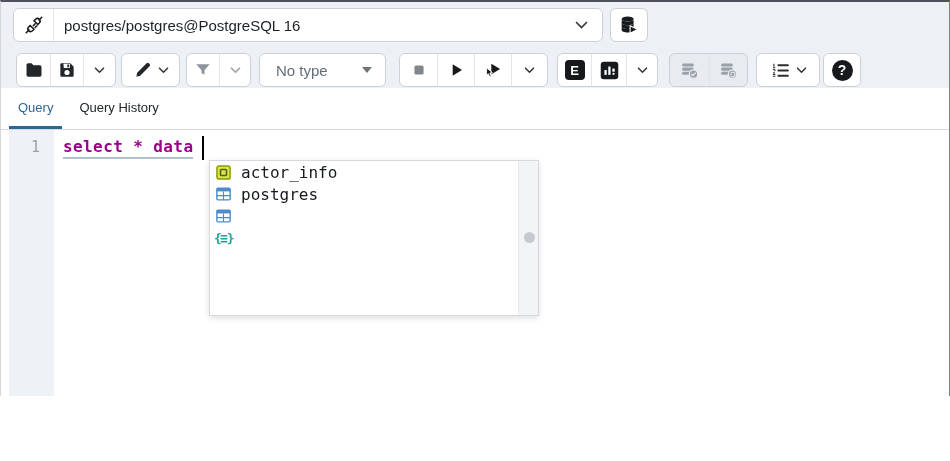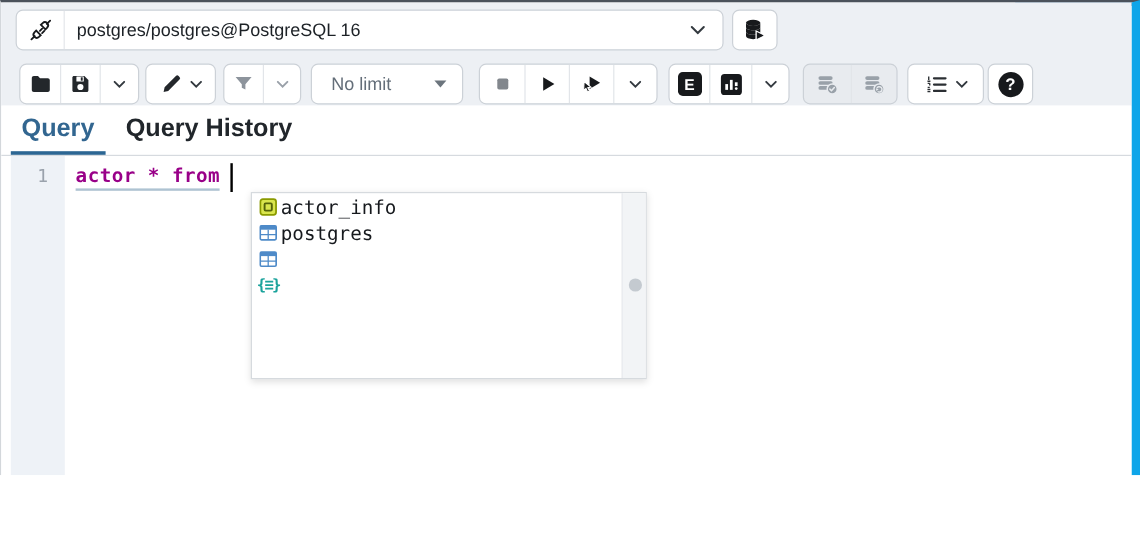--- a/index.html
+++ b/index.html
@@ -1,19 +1,19 @@
 <!DOCTYPE html>
 <html><head>
 <meta charset="utf-8">
 <style>
   html,body{margin:0;padding:0;background:#fff;}
   *{box-sizing:border-box;}
   body{font-family:"Liberation Sans", sans-serif;}
   .window{position:relative;width:950px;height:396px;background:#fff;border-top:2px solid #4b525b;
-          border-left:1px solid #d3d7db;border-right:7px solid #0ea5e9;overflow:hidden;}
+          border-left:1px solid #d3d7db;border-right:1px solid #0ea5e9;overflow:hidden;}
   .dock-accent{position:absolute;left:845px;top:0;width:105px;height:3px;background:#4d7ba7;}
 
   
   .header{position:absolute;left:0;top:0;width:100%;height:86px;background:#edf0f4;}
 
   .conn-select{position:absolute;left:12px;top:6px;width:590px;height:34px;background:#fff;
                border:1px solid #ccd1d7;border-radius:6px;display:flex;align-items:center;cursor:pointer;}
   .conn-icon-cell{width:40px;height:100%;display:flex;align-items:center;justify-content:center;
                   border-right:1px solid #e4e7ea;}
   .conn-label{flex:1;padding-left:10px;font-size:15px;color:#1c2126;white-space:nowrap;overflow:hidden;}
@@ -37,39 +37,39 @@
                border-top:6px solid #6c757d;margin-right:13px;}
 
   .badge-e{width:20px;height:20px;border-radius:4px;background:#17191c;color:#fff;font-weight:bold;
            font-size:13px;display:flex;align-items:center;justify-content:center;}
   .help-circle{width:21px;height:21px;border-radius:50%;background:#17191c;color:#fff;font-weight:bold;
                font-size:14px;display:flex;align-items:center;justify-content:center;}
 
   
   .tabrow{position:absolute;left:0;top:86px;width:100%;height:42px;background:#fff;
           border-bottom:1px solid #d6dadf;display:flex;align-items:stretch;padding-left:8px;}
-  .tab{display:flex;align-items:center;padding:0 9px;font-size:21px;color:#21262b;cursor:pointer;
-       border-bottom:3px solid transparent;margin-right:8px;font-weight:bold;}
+  .tab{display:flex;align-items:center;padding:0 9px;font-size:13px;color:#21262b;cursor:pointer;
+       border-bottom:3px solid transparent;margin-right:8px;}
   .tab.active{color:#326690;border-bottom-color:#2c6693;}
 
   
   .editor{position:absolute;left:0;top:128px;width:100%;height:328px;background:#fff;}
   .gutter{position:absolute;left:8px;top:0;width:45px;height:100%;background:#eef2f7;
           font-family:"DejaVu Sans Mono", monospace;font-size:15px;color:#9aa2ac;
           text-align:right;padding:8px 14px 0 0;}
   .code-line{position:absolute;left:62px;top:6px;height:24px;display:flex;align-items:center;}
   .sql-code{font-family:"DejaVu Sans Mono", monospace;font-size:16px;font-weight:bold;letter-spacing:.4px;
             color:#990088;border-bottom:2px solid #aec3d2;padding-bottom:1px;white-space:pre;}
   .caret-bar{width:1.5px;height:24px;background:#000;margin-left:9px;}
 
   
   .popup{position:absolute;left:208px;top:30px;width:330px;height:156px;background:#fff;
          border:1px solid #d6dade;box-shadow:0 2px 6px rgba(0,0,0,.13);}
   .popup-list{position:absolute;left:0;top:0;right:20px;bottom:0;}
-  .ac-row{height:22.2px;display:flex;align-items:center;padding-left:5px;cursor:pointer;}
+  .ac-row{height:22.2px;display:flex;align-items:center;padding-left:5px;cursor:pointer;gap:7px;}
   .ac-icon{width:17px;height:15px;display:flex;align-items:center;justify-content:center;flex:0 0 17px;}
   .ac-label{font-family:"DejaVu Sans Mono", monospace;font-size:16px;color:#16191d;margin-left:2px;white-space:pre;}
   .icon-function{font-family:"DejaVu Sans Mono", monospace;font-weight:bold;font-size:13px;color:#1ba39c;
                  letter-spacing:-1.5px;line-height:1;}
   .icon-function::before{content:"{\2261}";}
   .popup-scroll{position:absolute;right:0;top:0;width:20px;height:100%;background:#f2f4f6;
                 border-left:1px solid #e8eaee;}
   .scroll-thumb{position:absolute;left:4.5px;top:71px;width:11px;height:11px;border-radius:50%;
                 background:#c4cad0;cursor:pointer;}
 
@@ -173,21 +173,21 @@
       <span class="cell" style="width:31px;">
         <span>
           <svg width="11" height="7" viewBox="0 0 11 7">
               <path d="M1.5 1.2L5.5 5.2 9.5 1.2" stroke="#9aa1a9" stroke-width="1.6" fill="none" stroke-linecap="round"></path>
             </svg>
         </span>
       </span>
     </div>
 
     <div class="limit-select">
-      <span class="limit-label">No limit</span>
+      <span class="limit-label">No type</span>
       <span class="limit-caret"></span>
     </div>
 
     <div class="btn-group" style="left:398px;">
       <span class="cell" style="width:37px;">
         <span>
           <svg width="20" height="20" viewBox="0 0 24 24">
               <rect x="6.5" y="6.5" width="11" height="11" rx="1.8" fill="#82878d"></rect>
             </svg>
         </span>
@@ -301,21 +301,21 @@
     <div class="tab active">Query</div>
     <div class="tab">Query History</div>
   </div>
 
   <div class="editor">
     <div class="gutter">
       <span>1</span>
     </div>
 
     <div class="code-line">
-      <span class="sql-code">actor * from</span>
+      <span class="sql-code">select * data</span>
       <span class="caret-bar"></span>
     </div>
 
     <div class="popup">
       <div class="popup-list">
 
         <div class="ac-row">
           <span class="ac-icon">
             <svg width="15" height="15" viewBox="0 0 14 14">
               <rect x="0.9" y="0.9" width="12.2" height="12.2" rx="2" fill="#d9e54d" stroke="#8a9a00" stroke-width="1.4"></rect>

